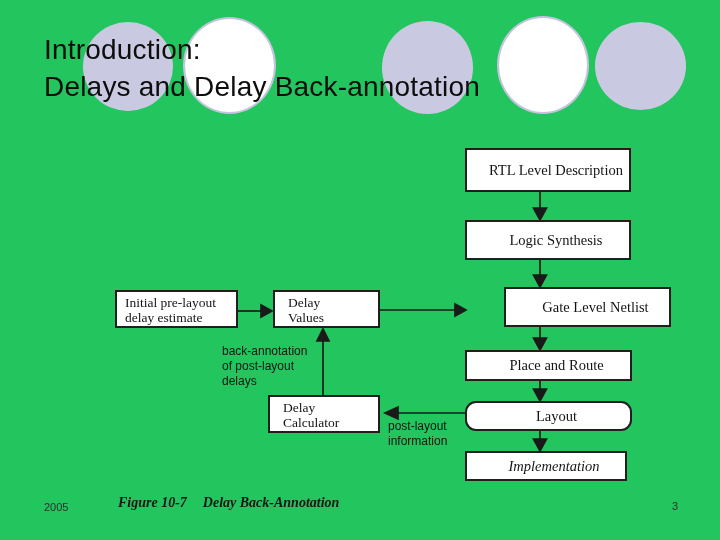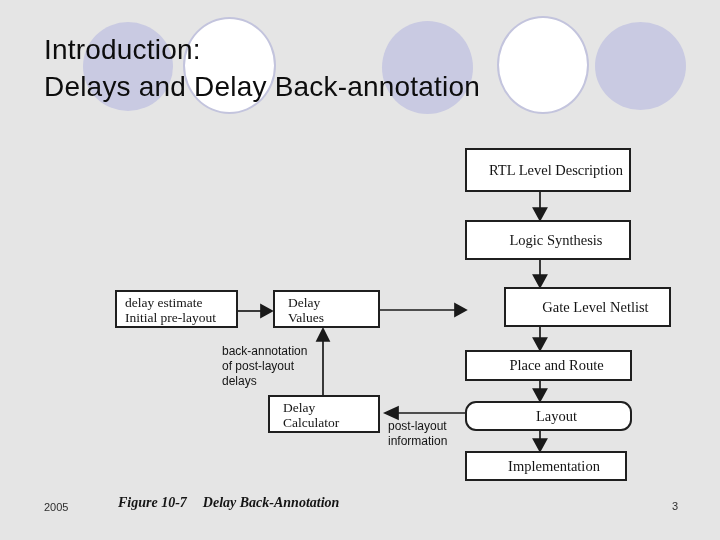--- a/index.html
+++ b/index.html
@@ -1,17 +1,17 @@
 <!DOCTYPE html>
 <html><head>
 <meta charset="utf-8">
 <style>
   html,body { margin:0; padding:0; background:#fff; }
   .slide {
-    position:relative; width:720px; height:540px; background:#e5e5e5;
+    position:relative; width:720px; height:540px; background:#22c55e;
     overflow:hidden; font-family:"Liberation Sans", sans-serif;
   }
   
   .decor { position:absolute; border-radius:50%; z-index:0; }
   .decor.filled  { background:#c9cae2; }
   .decor.outline { background:#ffffff; border:2px solid #c3c4dd; box-sizing:border-box; }
 
   
   .title {
     position:absolute; left:44px; top:31px; z-index:2;
@@ -96,27 +96,27 @@
   </div>
   <div class="dbox center" style="left:472px; top:287px; width:167px; height:40px;margin-left:32px;">
     <span>Gate Level Netlist</span>
   </div>
   <div class="dbox center" style="left:465px; top:350px; width:167px; height:31px;">
     <span>Place and Route</span>
   </div>
   <div class="dbox center" style="left:465px; top:401px; width:167px; height:30px;border-radius:11px;">
     <span>Layout</span>
   </div>
-  <div class="dbox center" style="left:465px; top:451px; width:162px; height:30px;">
+  <div class="dbox center" style="left:465px; top:451px; width:162px; height:30px;font-style:italic;">
     <span>Implementation</span>
   </div>
 
   <div class="dbox leftal" style="left:115px; top:290px; width:123px; height:38px; padding-left:8px;">
+    <div>Initial pre-layout</div>
     <div>delay estimate</div>
-    <div>Initial pre-layout</div>
   </div>
   <div class="dbox leftal" style="left:273px; top:290px; width:107px; height:38px; padding-left:13px;">
     <div>Delay</div>
     <div>Values</div>
   </div>
   <div class="dbox leftal" style="left:268px; top:395px; width:112px; height:38px; padding-left:13px;">
     <div>Delay</div>
     <div>Calculator</div>
   </div>
 

